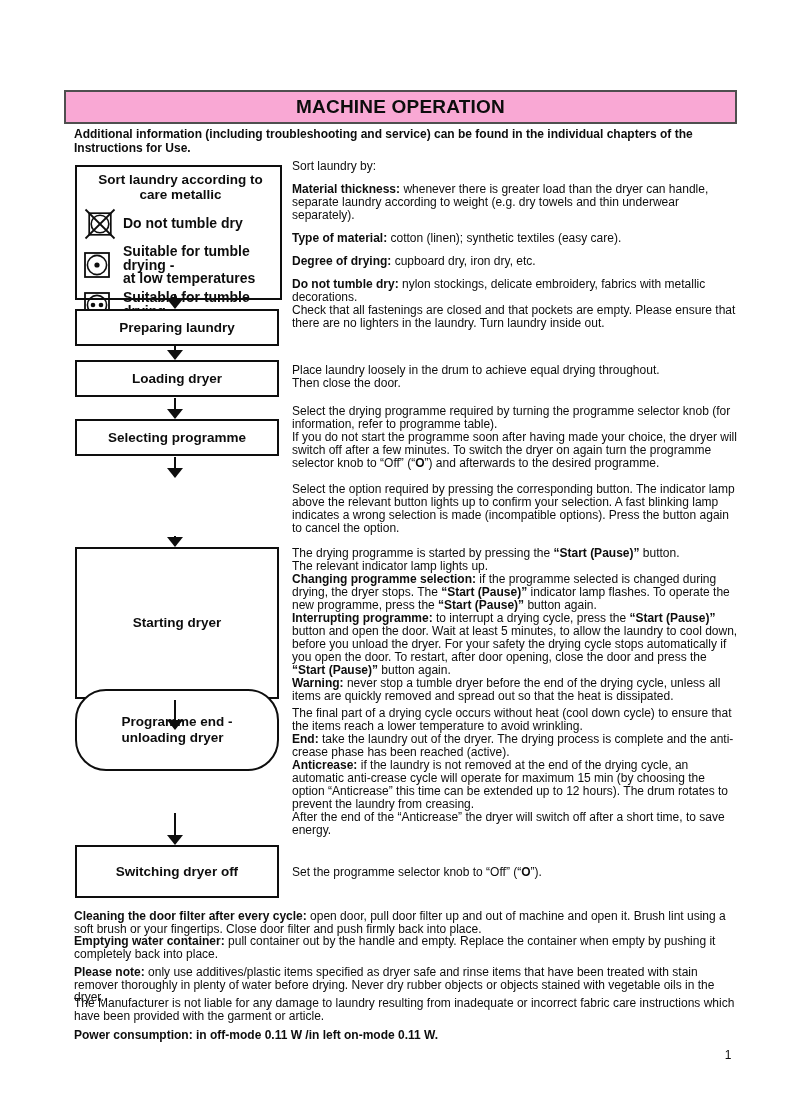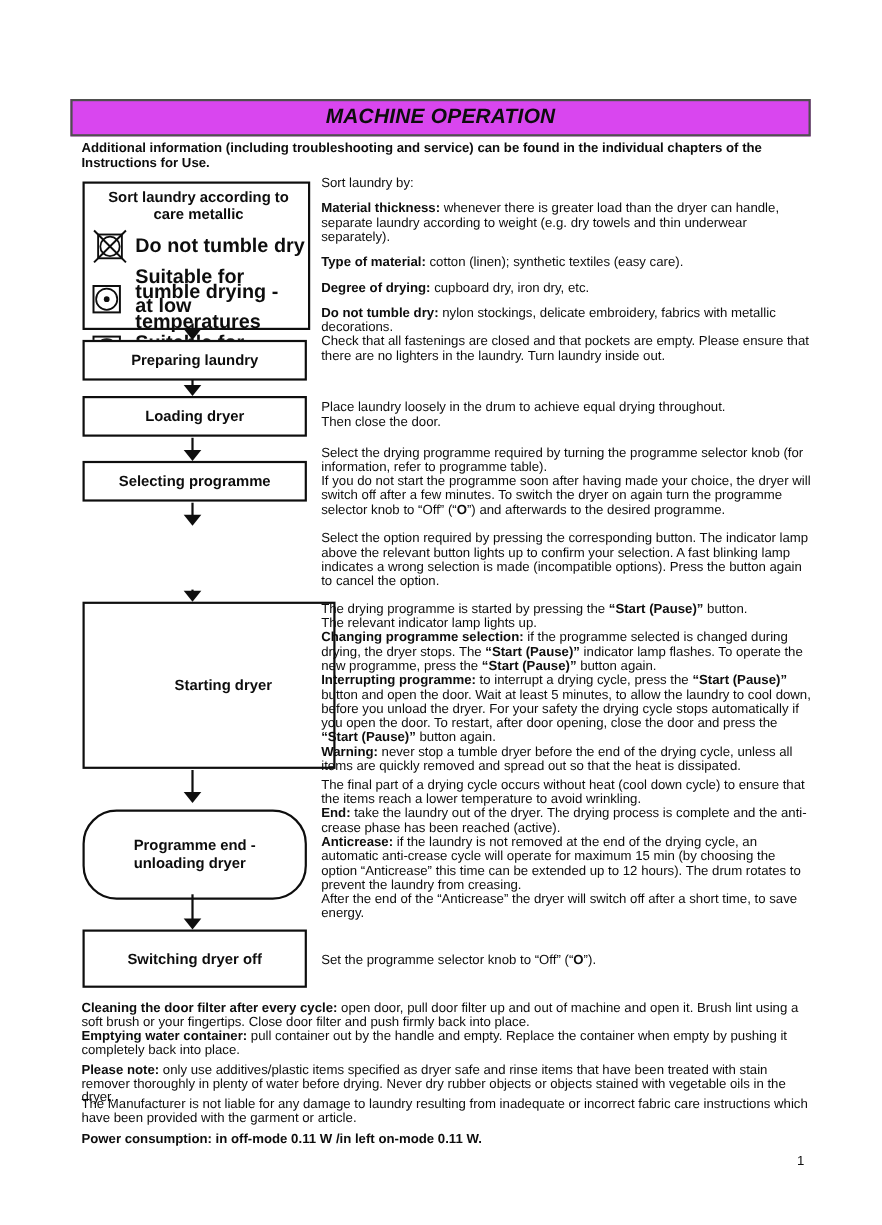--- a/index.html
+++ b/index.html
@@ -5,22 +5,22 @@
   html,body { margin:0; padding:0; background:#ffffff; }
   .page {
     position:relative; width:802px; height:1114px; background:#ffffff;
     font-family:"Liberation Sans", sans-serif; color:#0d0d0d; overflow:hidden;
   }
   b { font-weight:bold; }
 
   
   .header-box {
     position:absolute; left:64px; top:90px; width:669px; height:30px;
-    background:#d946ef; border:2px solid #4f4f4f;
-    display:flex; align-items:center; justify-content:center;font-style:italic;
+    background:#f9a8d4; border:2px solid #4f4f4f;
+    display:flex; align-items:center; justify-content:center;
   }
   .header-box .title { font-weight:bold; font-size:19px; letter-spacing:0.2px; }
   .subtitle {
     position:absolute; left:74px; top:127px; width:648px;
     font-weight:bold; font-size:12px; line-height:14px;
   }
 
   
   .flowbox {
     position:absolute; left:75px; width:200px; background:#ffffff;
@@ -30,29 +30,29 @@
   .fb-label {
     font-weight:bold; font-size:13.5px; line-height:16px;
     text-align:left; white-space:pre-line;
   }
   .fb1 { top:165px; height:126px; flex-direction:column; align-items:stretch;
          justify-content:flex-start; padding:5px 2px 0 6px; width:195px; }
   .fb2 { top:309px; height:33px; }
   .fb3 { top:360px; height:33px; }
   .fb4 { top:419px; height:33px; }
   .fb5 { top:478px; height:55px; }
-  .fb6 { top:547px; height:148px;padding-left:26px; }
-  .fb7 { top:736px; height:78px;border-radius:31px; }
+  .fb6 { top:547px; height:148px; }
+  .fb7 { top:689px; height:78px;border-radius:31px; }
   .fb8 { top:845px; height:49px; }
 
   .sort-title { font-weight:bold; font-size:13.5px; line-height:15px; text-align:center; margin-bottom:6px; }
   .sym-row { display:flex; align-items:center; margin-bottom:5px; }
   .sym { width:40px; flex:0 0 40px; display:flex; align-items:center; }
   .sym svg { display:block; }
-  .sym-label { font-weight:bold; font-size:18px; line-height:13.5px; white-space:pre-line; }
+  .sym-label { font-weight:bold; font-size:14px; line-height:13.5px; white-space:pre-line; }
 
   
   .arrow { position:absolute; left:166px; width:18px; }
   .arrow .stem { position:absolute; left:8px; top:0; bottom:6px; width:2px; background:#0e0e0e; }
   .arrow .head { position:absolute; bottom:0; left:1px; width:0; height:0;
                  border-left:8px solid transparent; border-right:8px solid transparent;
                  border-top:10px solid #0e0e0e; }
   .ar1 { top:294px; height:15px; }
   .ar2 { top:345px; height:15px; }
   .ar3 { top:398px; height:21px; }

